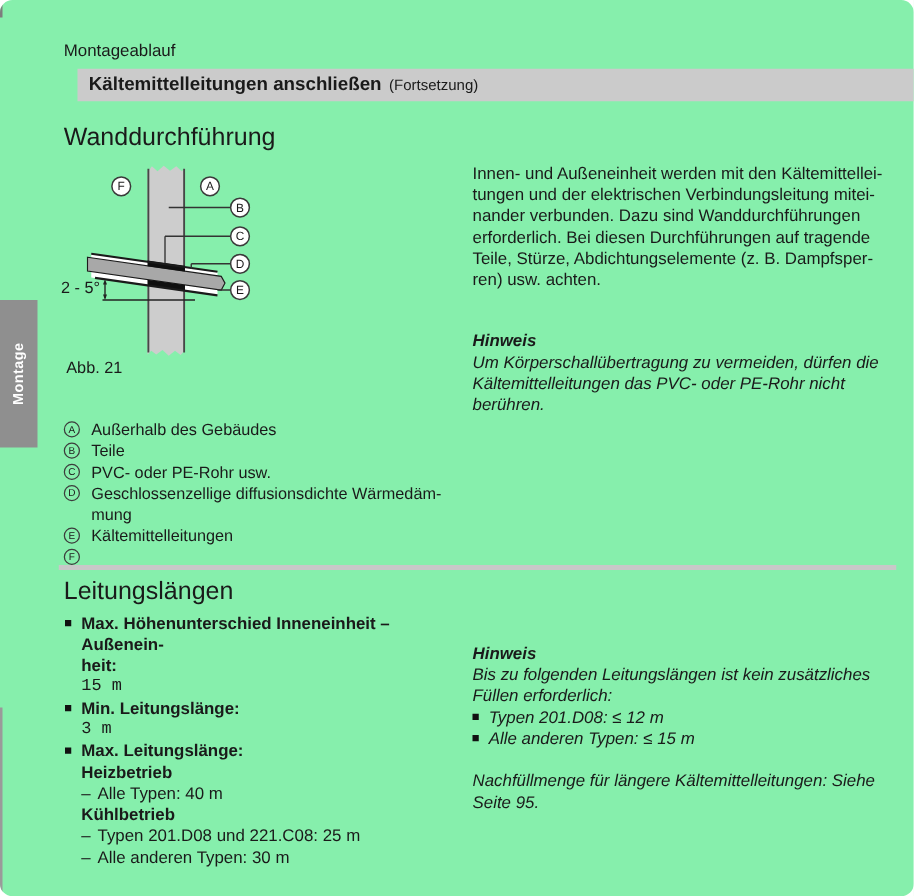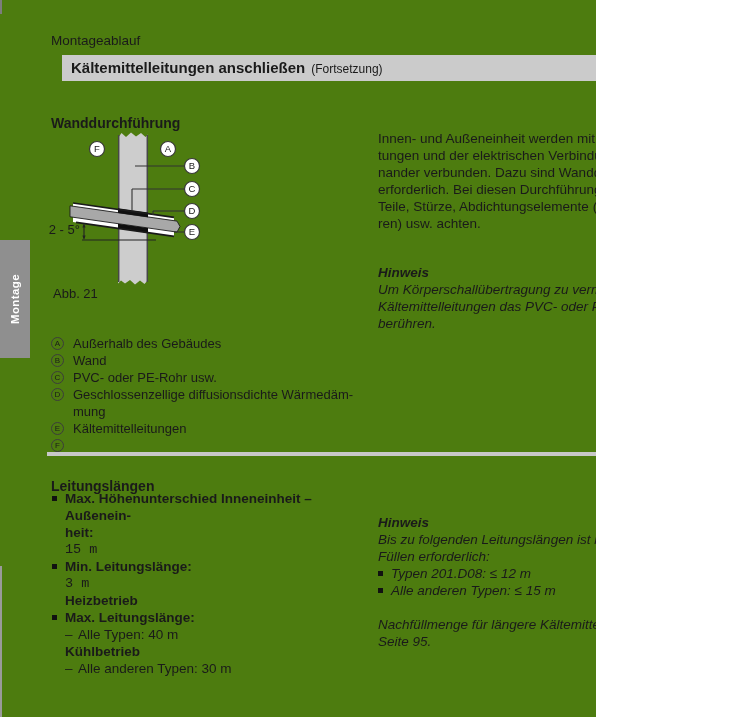--- a/index.html
+++ b/index.html
@@ -1,27 +1,27 @@
 <!DOCTYPE html>
 <html><head>
 <meta charset="utf-8">
 <style>
   html,body{margin:0;padding:0;background:#ffffff;}
-  .page{position:relative;width:596px;height:717px;background:#4d7c0f;
-        font-family:"Liberation Sans",sans-serif;color:#1a1a1a;overflow:hidden;}
+  .page{position:relative;width:731px;height:717px;background:#86efac;
+        font-family:"Liberation Sans",sans-serif;color:#1a1a1a;overflow:hidden;border-radius:10px;}
 
   .doc-header{position:absolute;left:51px;top:33px;font-size:13.5px;}
 
   .title-bar{position:absolute;left:62px;top:55px;width:670px;height:26px;
              background:#cbcbcb;display:flex;align-items:baseline;padding:4px 0 0 9px;
              box-sizing:border-box;}
   .title-bar .t{font-size:15px;font-weight:bold;}
   .title-bar .s{font-size:12px;margin-left:6px;}
 
-  .h2{position:absolute;font-size:14px;font-weight:bold;margin-top:16px;}
+  .h2{position:absolute;font-size:20px;font-weight:normal;}
   #h-wand{left:51px;top:99px;}
   #h-leit{left:51px;top:462px;}
 
   .sidebar-tab{position:absolute;left:0;top:240px;width:30px;height:118px;
                background:#8f8f8f;display:flex;align-items:center;justify-content:center;}
   .sidebar-tab span{transform:rotate(-90deg);color:#fff;font-weight:bold;
                     font-size:11.5px;letter-spacing:.4px;white-space:nowrap;}
 
   .diagram{position:absolute;left:40px;top:125px;}
   .abb{position:absolute;left:53px;top:286px;font-size:13px;}
@@ -137,21 +137,21 @@
 
   <div class="abb">Abb. 21</div>
 
   <div class="legend">
       <div class="legend-row">
         <span class="legend-badge">A</span>
         <span class="legend-text">Außerhalb des Gebäudes</span>
       </div>
       <div class="legend-row">
         <span class="legend-badge">B</span>
-        <span class="legend-text">Wand</span>
+        <span class="legend-text">Teile</span>
       </div>
       <div class="legend-row">
         <span class="legend-badge">C</span>
         <span class="legend-text">PVC- oder PE-Rohr usw.</span>
       </div>
       <div class="legend-row">
         <span class="legend-badge">D</span>
         <span class="legend-text">Geschlossenzellige diffusionsdichte Wärmedäm-
 mung</span>
       </div>
@@ -181,24 +181,25 @@
   <div class="divider"></div>
 
   <div class="h2" id="h-leit">Leitungslängen</div>
 
   <div class="list-left">
       <div class="lrow row-bullet-bold">Max. Höhenunterschied Inneneinheit – Außenein-</div>
       <div class="lrow row-cont-bold">heit:</div>
       <div class="lrow row-cont">15 m</div>
       <div class="lrow row-bullet-bold">Min. Leitungslänge:</div>
       <div class="lrow row-cont">3 m</div>
+      <div class="lrow row-bullet-bold">Max. Leitungslänge:</div>
       <div class="lrow row-cont-bold">Heizbetrieb</div>
-      <div class="lrow row-bullet-bold">Max. Leitungslänge:</div>
       <div class="lrow row-dash">Alle Typen: 40 m</div>
       <div class="lrow row-cont-bold">Kühlbetrieb</div>
+      <div class="lrow row-dash">Typen 201.D08 und 221.C08: 25 m</div>
       <div class="lrow row-dash">Alle anderen Typen: 30 m</div>
     </div>
 
   <div class="col-right" id="note2">
     <div class="note-title">Hinweis</div>
     <div class="pre italic">Bis zu folgenden Leitungslängen ist kein zusätzliches
 Füllen erforderlich:</div>
     <div>
         <div class="irow">Typen 201.D08: ≤ 12 m</div>
         <div class="irow">Alle anderen Typen: ≤ 15 m</div>

